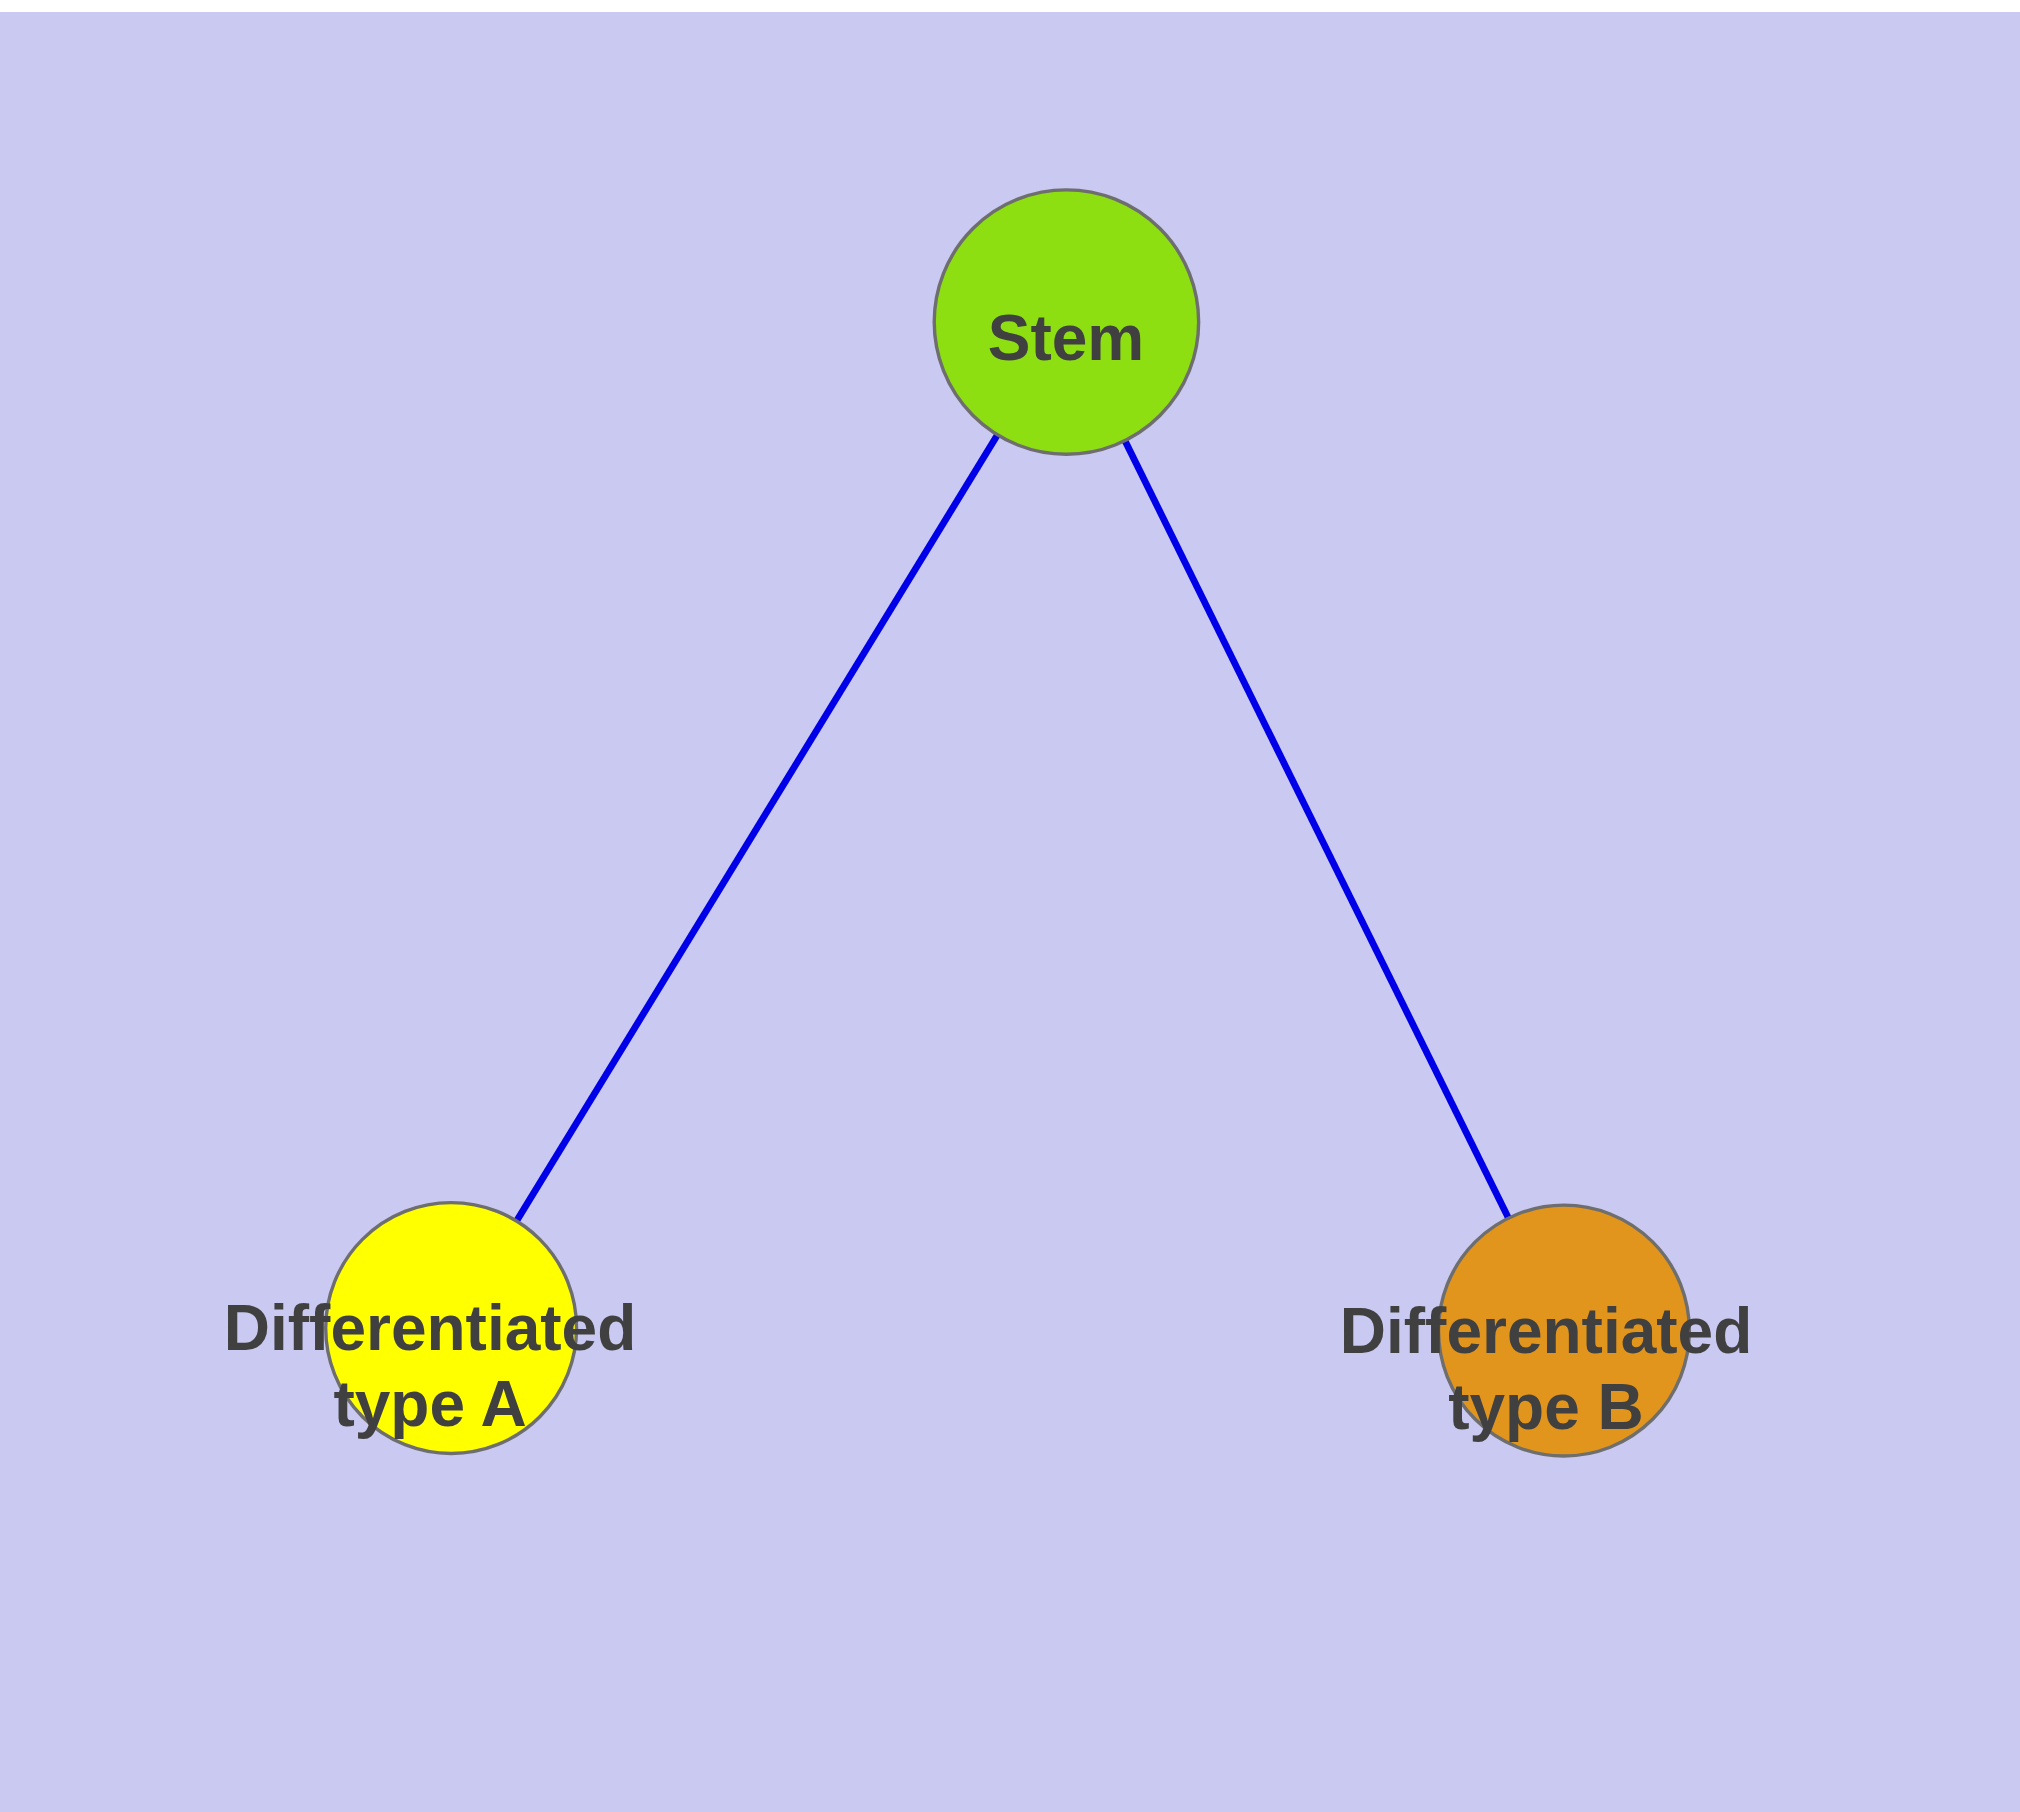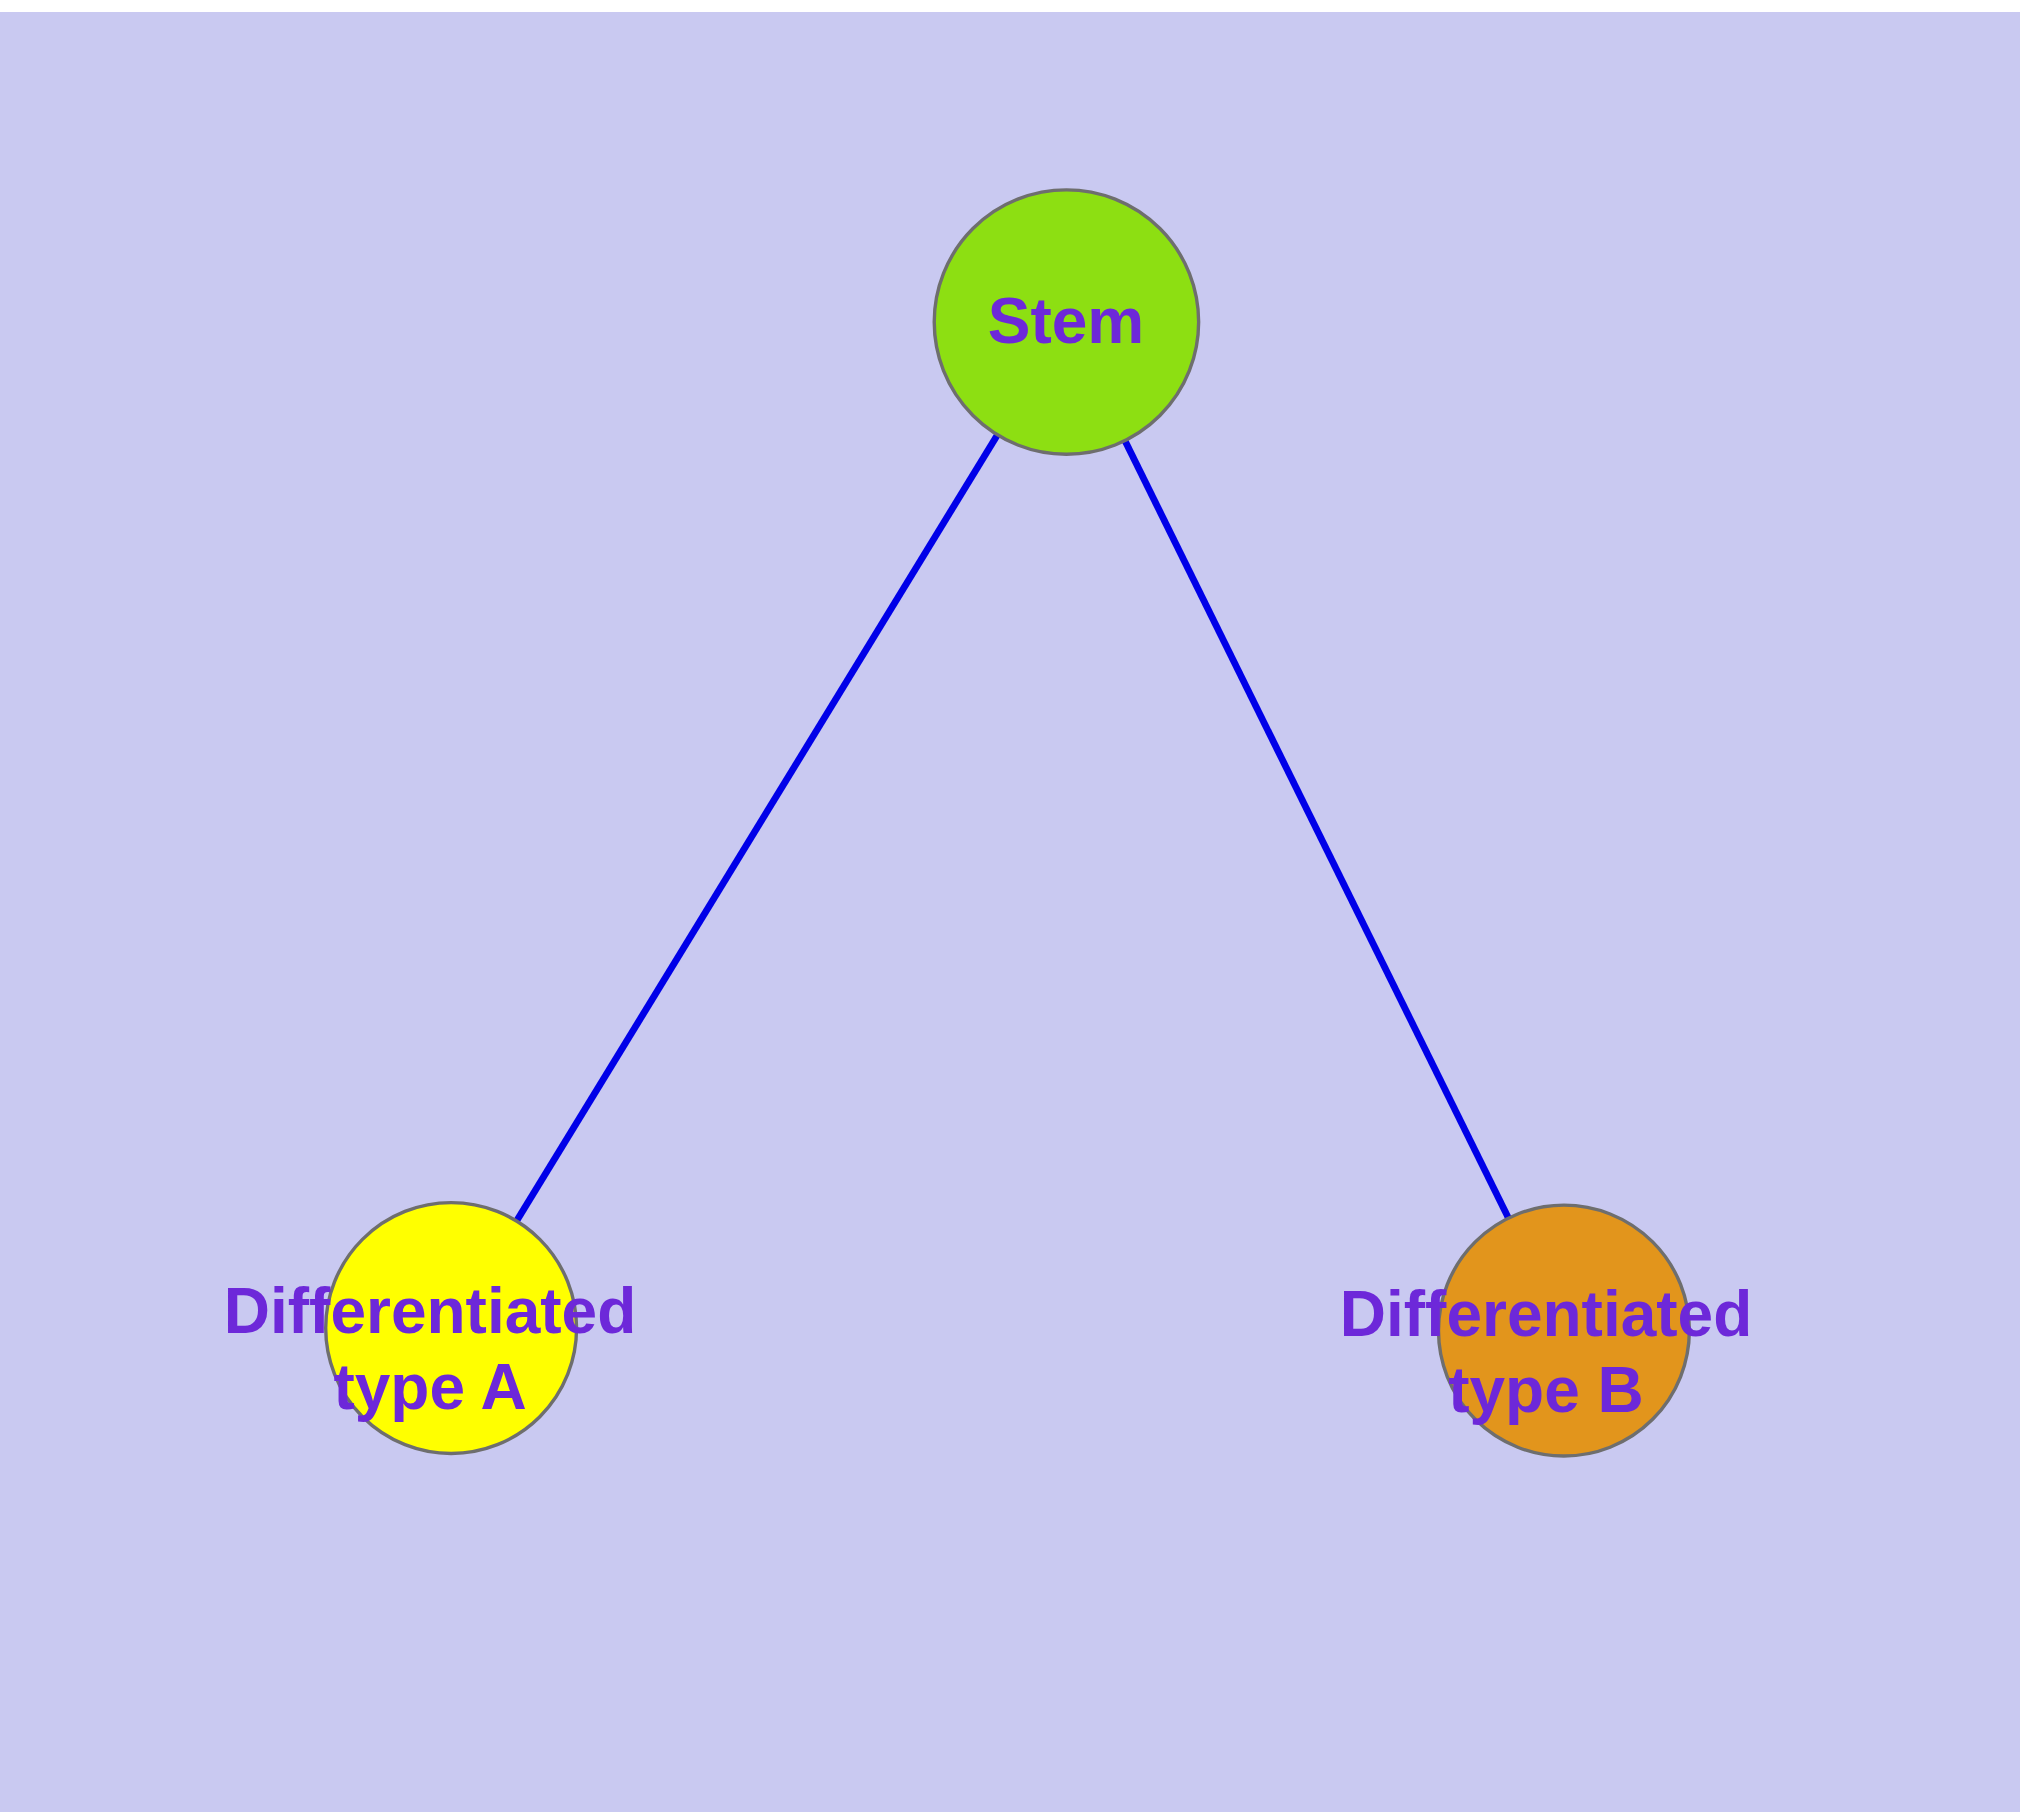--- a/index.html
+++ b/index.html
@@ -28,24 +28,25 @@
     top: 0;
     left: 0;
   }
   .node-label {
     position: absolute;
     transform: translate(-50%, -50%);
     font-family: "Liberation Sans", sans-serif;
     font-weight: bold;
     font-size: 64px;
     line-height: 1.18;
-    color: #6d28d9;
+    color: #404040;
     text-align: center;
     white-space: pre-line;
     z-index: 2;
+    margin-top: 17px;
   }
   .label-stem   { left: 1066px; top: 322px; }
   .label-type-a { left: 430px;  top: 1350px; }
   .label-type-b { left: 1546px; top: 1353px; }
 </style>
 </head>
 <body>
 
 <div class="canvas">
 

